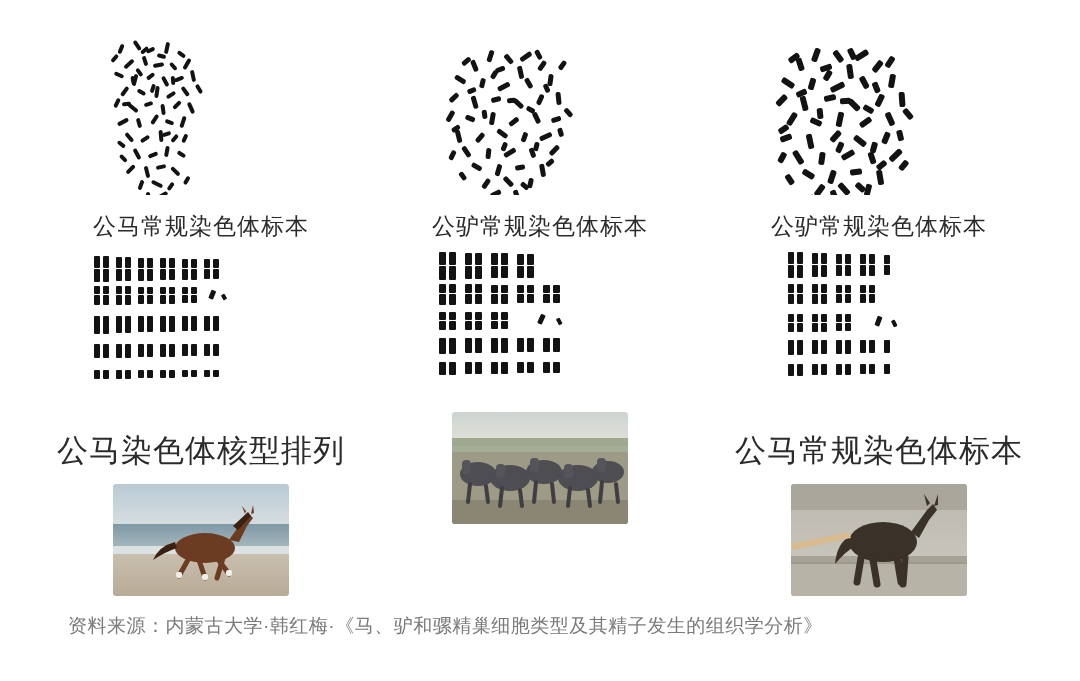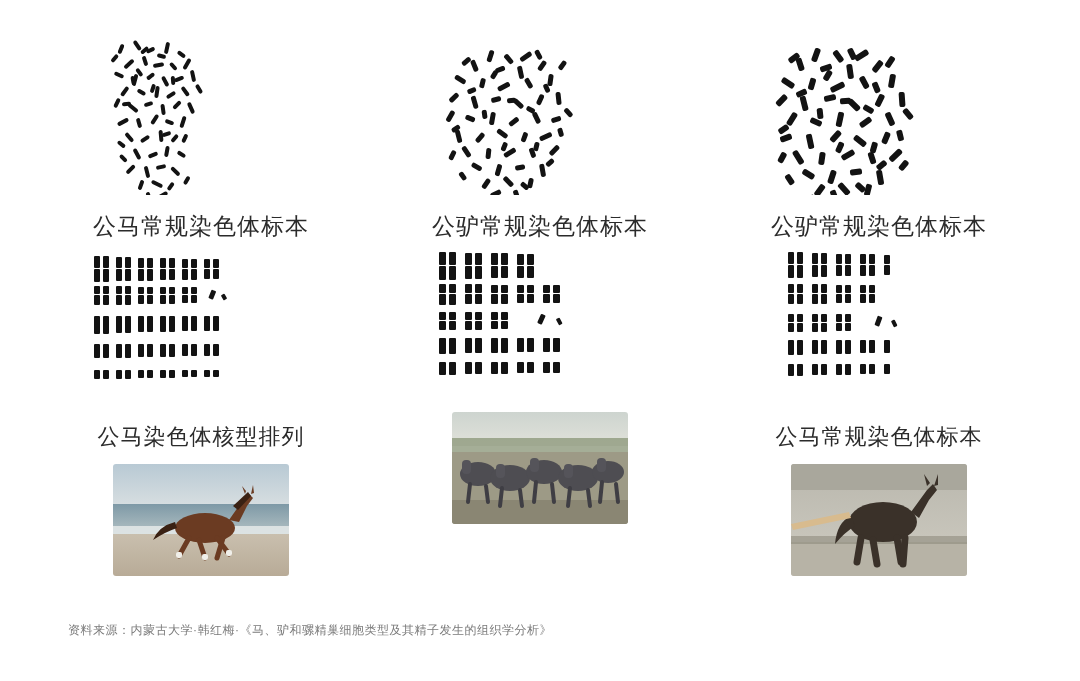--- a/index.html
+++ b/index.html
@@ -51,41 +51,41 @@
   }
   .karyotype-panel {
     width: 300px;
     height: 160px;
     position: relative;
     display: flex;
     align-items: flex-start;
     justify-content: center;
   }
   .caption-2 {
-    font-size: 22px;
+    font-size: 31px;
     color: #2b2b2b;
     letter-spacing: 1px;
-    margin-top: 10px;
+    margin-top: 18px;
     margin-bottom: 12px;
     text-align: center;
     white-space: nowrap;
   }
   .photo {
     width: 176px;
     height: 112px;
     border-radius: 3px;
     overflow: hidden;
     position: relative;
   }
   .photo svg { display:block; }
   .source {
     position: absolute;
     left: 68px;
     bottom: 42px;
-    font-size: 12px;
+    font-size: 19px;
     color: #7a7a7a;
     letter-spacing: 0.5px;
   }
 </style>
 </head>
 <body>
 
 <div class="page">
 
   <div class="columns">

